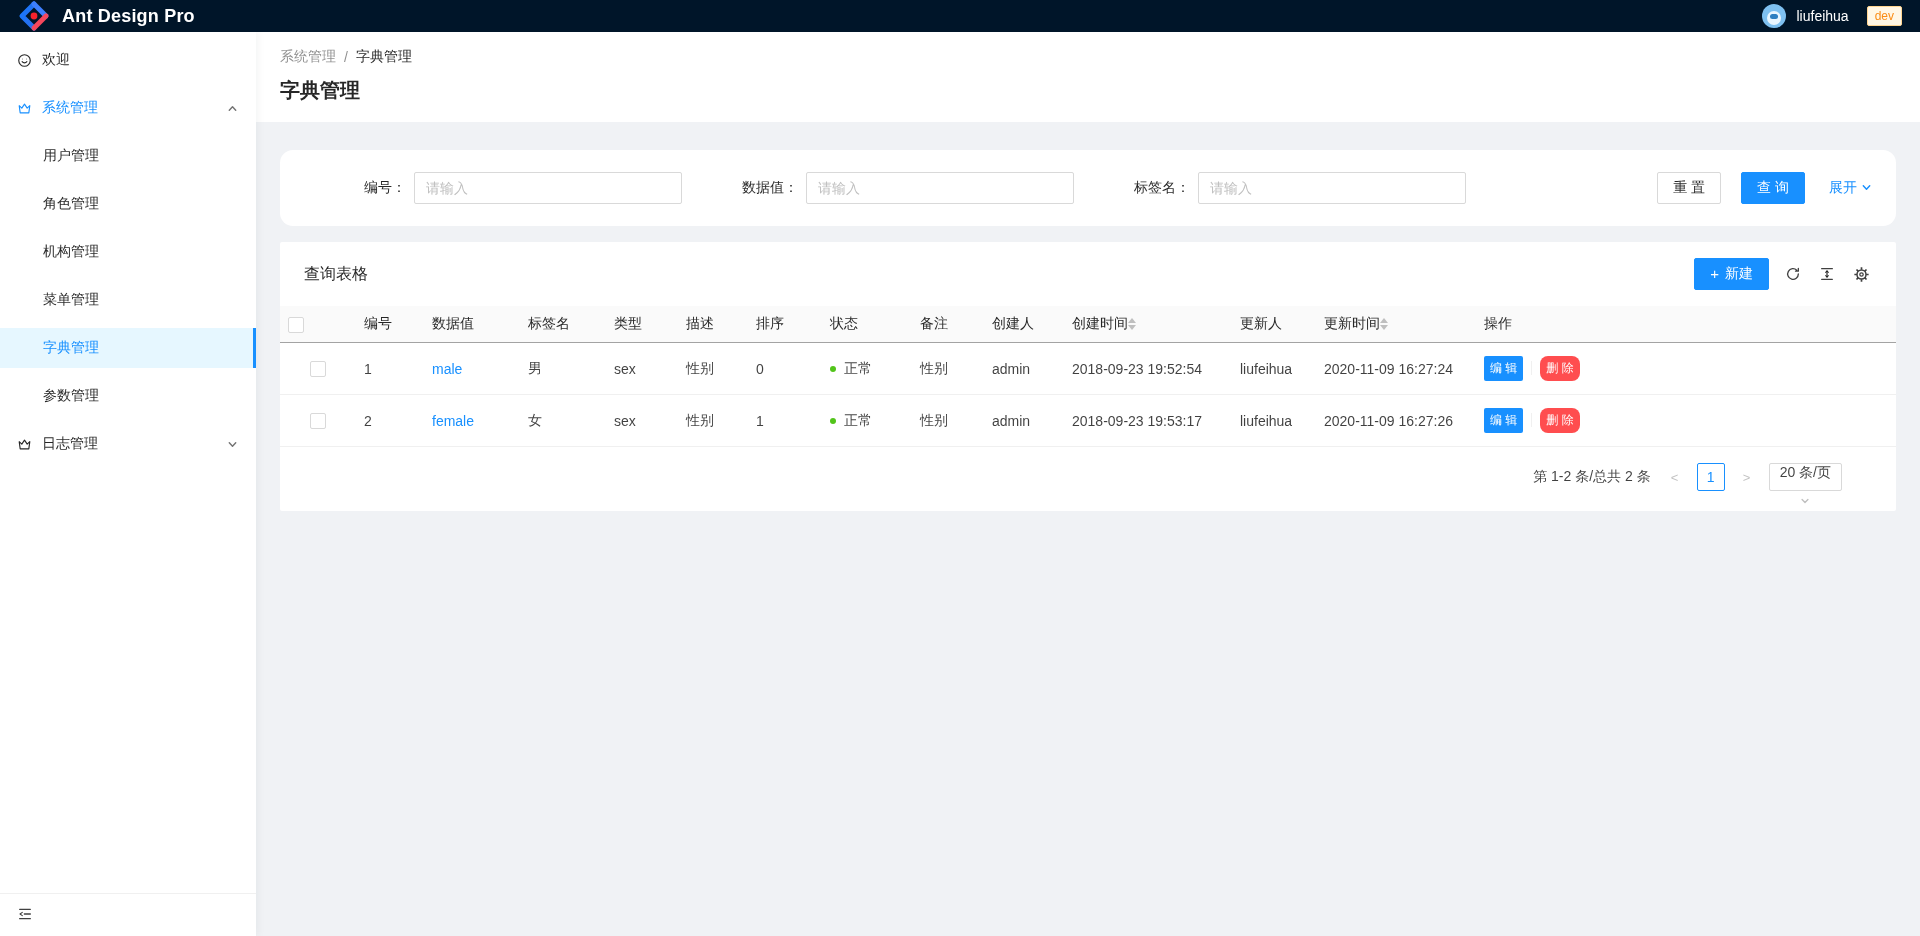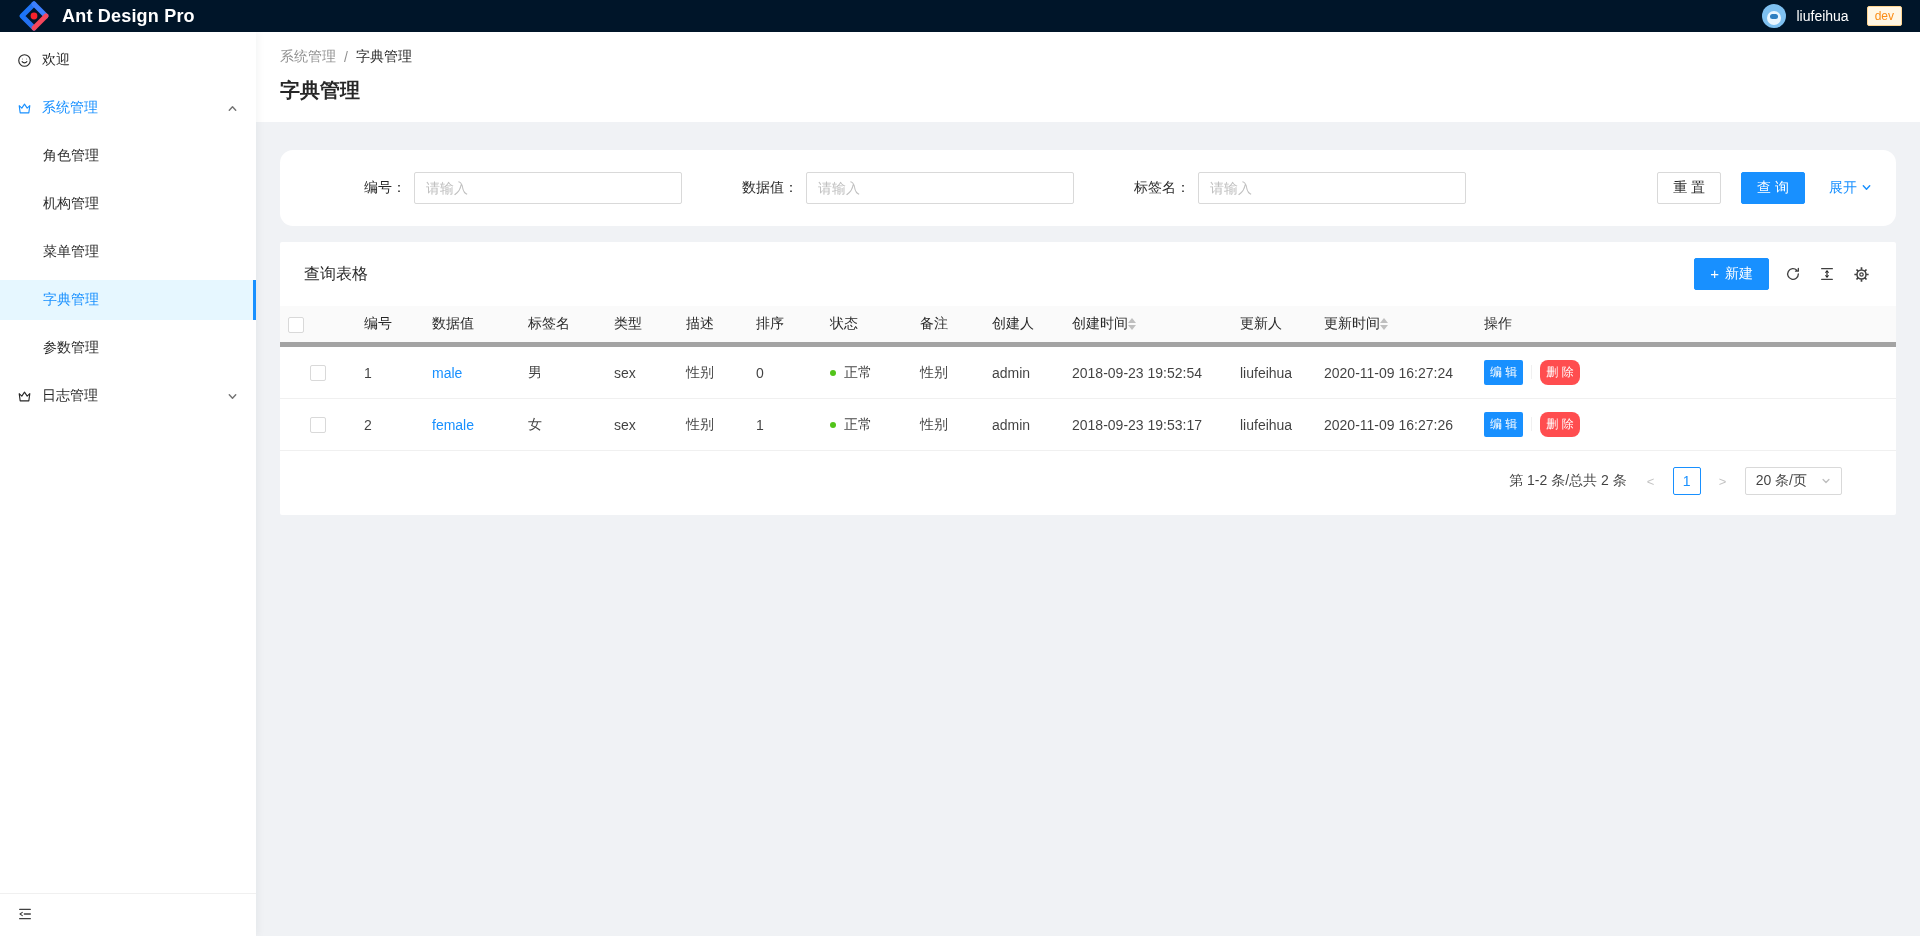--- a/index.html
+++ b/index.html
@@ -59,21 +59,21 @@
   
   .table-card { background:#fff; border-radius:2px; margin-top:16px; }
   .table-toolbar { display:flex; align-items:center; padding:16px 24px; }
   .table-title { font-size:16px; font-weight:500; color:rgba(0,0,0,.85); }
   .toolbar-right { margin-left:auto; display:flex; align-items:center; gap:14px; }
   .btn-new { gap:6px; }
   .plus-glyph { font-size:15px; line-height:1; position:relative; top:-1px; }
   .tool-icon { color:rgba(0,0,0,.75); display:flex; align-items:center; cursor:pointer; padding:2px; }
 
   table.data-table { width:100%; border-collapse:collapse; table-layout:fixed; font-size:14px; }
-  .data-table th { background:#fafafa; font-weight:500; color:rgba(0,0,0,.85); text-align:left; padding:9px 8px; border-bottom:5px solid #a3a3a3; white-space:nowrap; }
+  .data-table th { background:#fafafa; font-weight:500; color:rgba(0,0,0,.85); text-align:left; padding:9px 8px; border-bottom:1px solid #a3a3a3; white-space:nowrap; }
   .data-table td { padding:13px 8px; border-bottom:1px solid #f0f0f0; color:rgba(0,0,0,.75); white-space:nowrap; overflow:hidden; }
   .cell-center { text-align:center; }
   .checkbox { display:inline-block; width:16px; height:16px; border:1px solid #d9d9d9; border-radius:2px; background:#fff; vertical-align:middle; cursor:pointer; }
   .th-sorter { display:inline-flex; align-items:center; gap:0; cursor:pointer; }
   .sorter { display:inline-flex; flex-direction:column; align-items:center; }
   .caret { width:0; height:0; border-left:4px solid transparent; border-right:4px solid transparent; }
   .caret.up { border-bottom:5px solid #bfbfbf; margin-bottom:2px; }
   .caret.down { border-top:5px solid #bfbfbf; }
   .link-cell { color:#1890ff; cursor:pointer; }
   .status-cell { display:inline-flex; align-items:center; gap:8px; }
@@ -81,21 +81,21 @@
   .btn-sm { height:25px; padding:0 6px; font-size:12px; border-radius:2px; border:none; color:#fff; cursor:pointer; display:inline-flex; align-items:center; font-family:inherit; }
   .btn-edit { background:#1890ff; }
   .btn-delete { background:#ff4d4f;border-radius:8px; }
   .action-divider { display:inline-block; width:1px; height:14px; background:#f0f0f0; margin:0 8px; vertical-align:middle; }
 
   
   .pagination { display:flex; align-items:center; justify-content:flex-end; gap:8px; padding:16px 54px 20px 24px; }
   .pg-total { color:rgba(0,0,0,.75); margin-right:2px; }
   .pg-arrow { min-width:28px; height:28px; display:inline-flex; align-items:center; justify-content:center; color:rgba(0,0,0,.25); cursor:pointer; font-size:13px; }
   .pg-item { min-width:28px; height:28px; display:inline-flex; align-items:center; justify-content:center; border:1px solid #1890ff; color:#1890ff; border-radius:2px; background:#fff; cursor:pointer; }
-  .pg-size { height:28px; border:1px solid #d9d9d9; border-radius:2px; background:#fff; display:inline-flex; align-items:center; gap:14px; padding:0 10px; color:rgba(0,0,0,.75); cursor:pointer; }
+  .pg-size { height:28px; border:1px solid #d9d9d9; border-radius:2px; background:#fff; display:inline-flex; align-items:center; gap:14px; padding:0 10px; color:rgba(0,0,0,.75); cursor:pointer;flex-direction:column; }
   .pg-size .chev { color:#bfbfbf; display:flex; }
 </style>
 </head>
 <body>
 
 <div class="screen">
 
   <div class="top-header">
     <div class="logo-area">
       <span>
@@ -146,20 +146,23 @@
             </svg>
           </span>
           <span class="mi-label">系统管理</span>
           <span class="mi-arrow">
             <svg width="11" height="11" viewBox="0 0 12 12" fill="none" stroke="currentColor" stroke-width="1.6" stroke-linecap="round" stroke-linejoin="round" style="transform:rotate(180deg)">
               <path d="M2.5 4.2L6 7.8l3.5-3.6"></path>
             </svg>
           </span>
         </div>
 
+        <div class="menu-item sub">
+          <span class="mi-label">用户管理</span>
+        </div>
         <div class="menu-item sub">
           <span class="mi-label">角色管理</span>
         </div>
         <div class="menu-item sub">
           <span class="mi-label">机构管理</span>
         </div>
         <div class="menu-item sub">
           <span class="mi-label">菜单管理</span>
         </div>
         <div class="menu-item sub selected">

